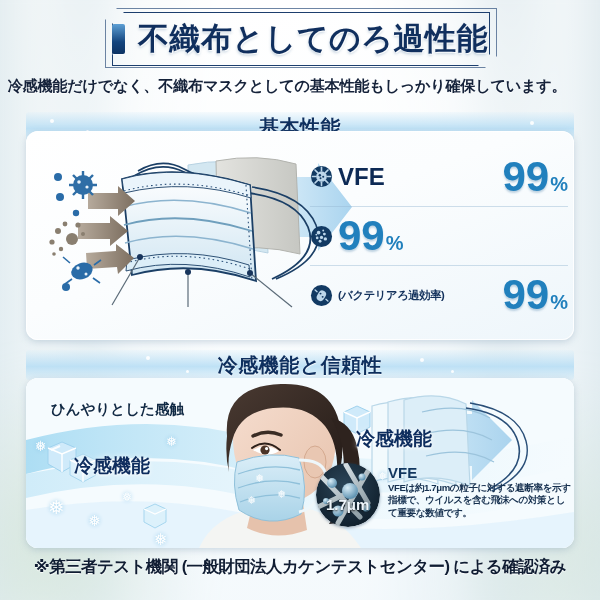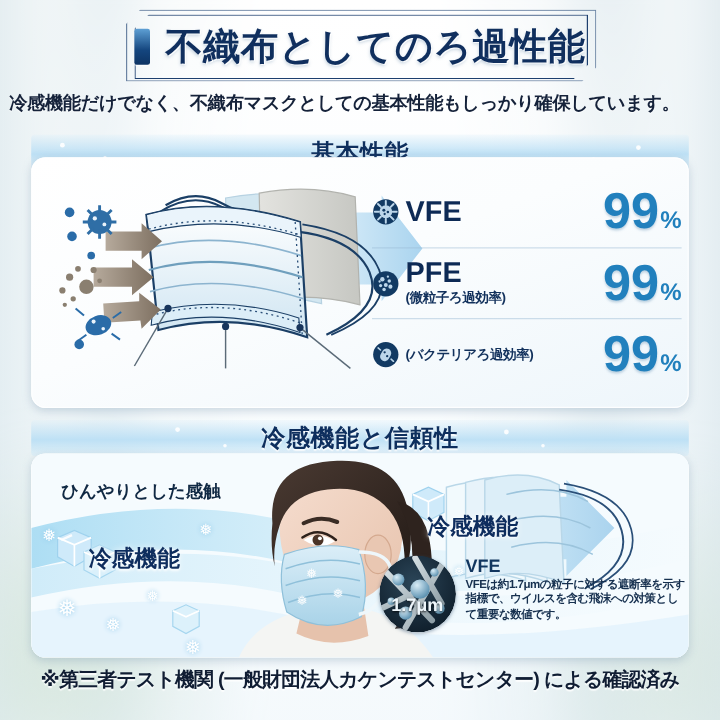--- a/index.html
+++ b/index.html
@@ -299,24 +299,20 @@
           <circle cx="9" cy="8" r="1.9"></circle>
             <circle cx="15" cy="9.5" r="1.5"></circle>
             <circle cx="7.5" cy="13.5" r="1.4"></circle>
           <circle cx="12" cy="13" r="1.7"></circle>
             <circle cx="16" cy="14.5" r="1.8"></circle>
             <circle cx="10.5" cy="17" r="1.5"></circle>
           <circle cx="13.8" cy="5.8" r="1"></circle>
             <circle cx="6.6" cy="10" r="1"></circle>
         </g>
       </svg>
-      <div class="mlabels">
-        <div class="mcode">PFE</div>
-        <div class="mdesc">(微粒子ろ過効率)</div>
-      </div>
       <div class="mval">
         <span class="mnum">99</span>
         <span class="mpct">%</span>
       </div>
     </div>
 
     <div class="mrow">
       <svg class="ic" viewBox="0 0 24 24">
         <circle cx="12" cy="12" r="11" fill="#123a63"></circle>
         <rect x="8" y="6.5" width="8" height="11.5" rx="4" transform="rotate(30 12 12)" fill="#bcd6ea"></rect>

